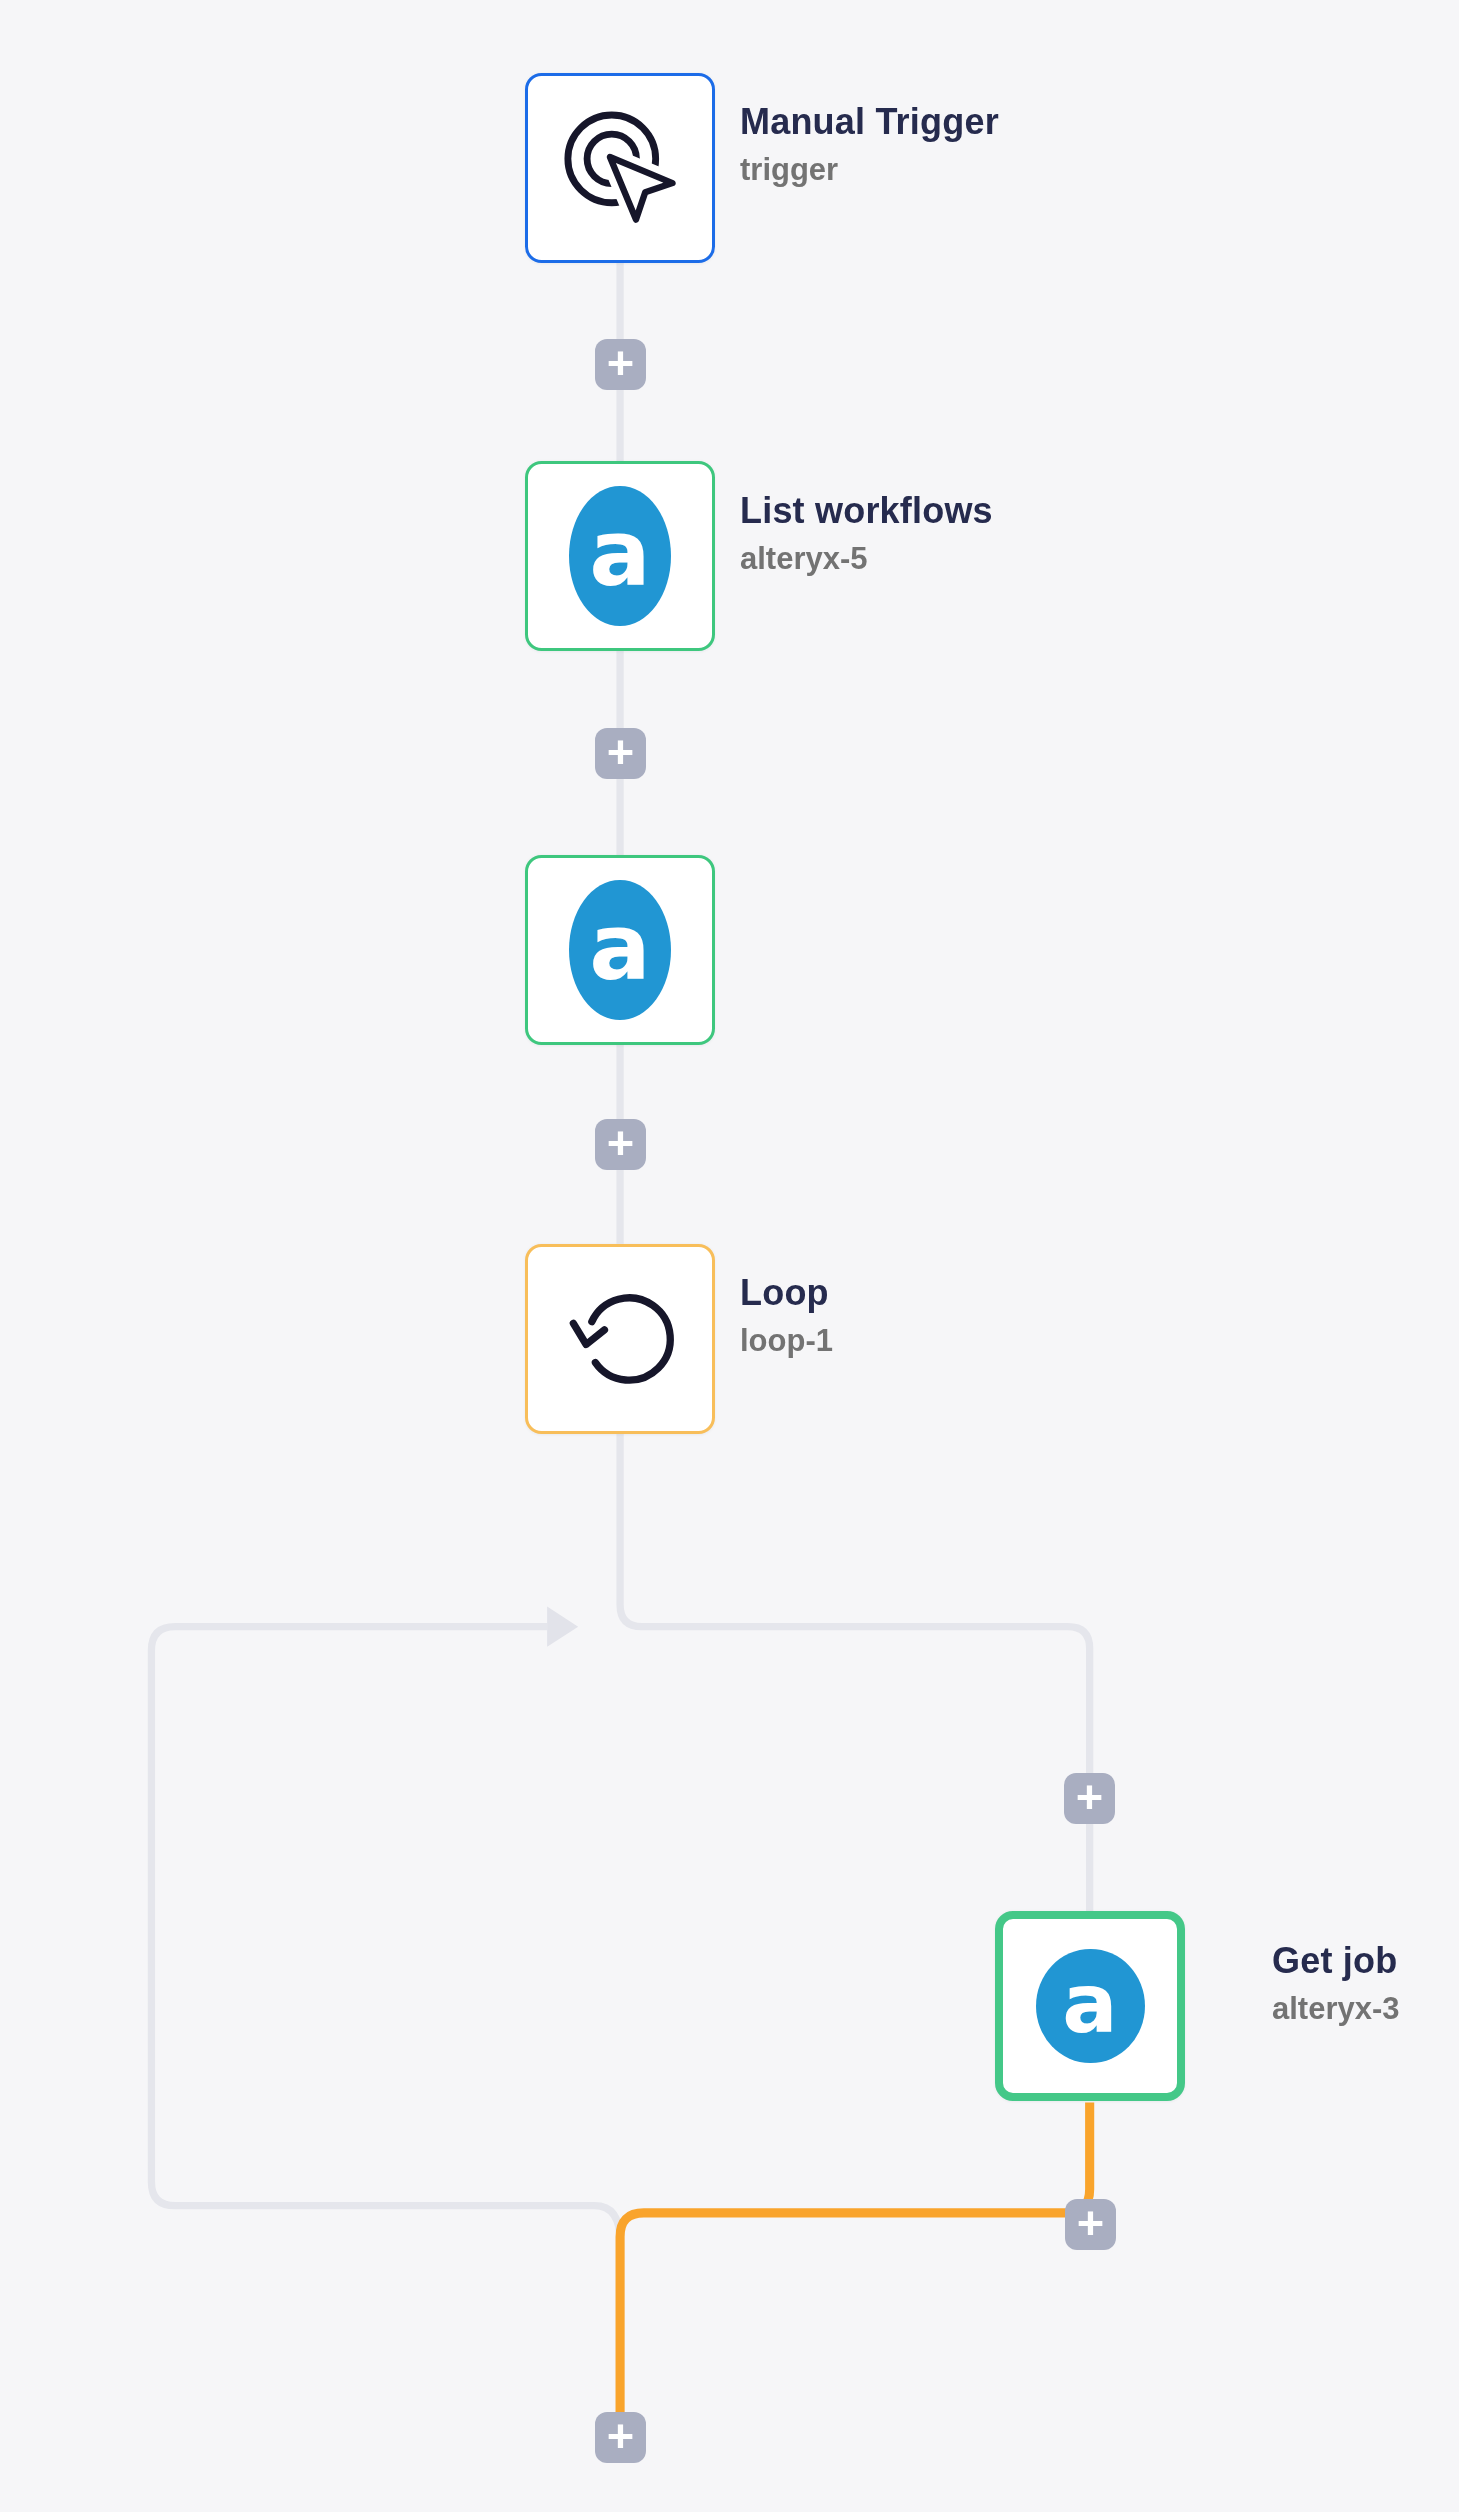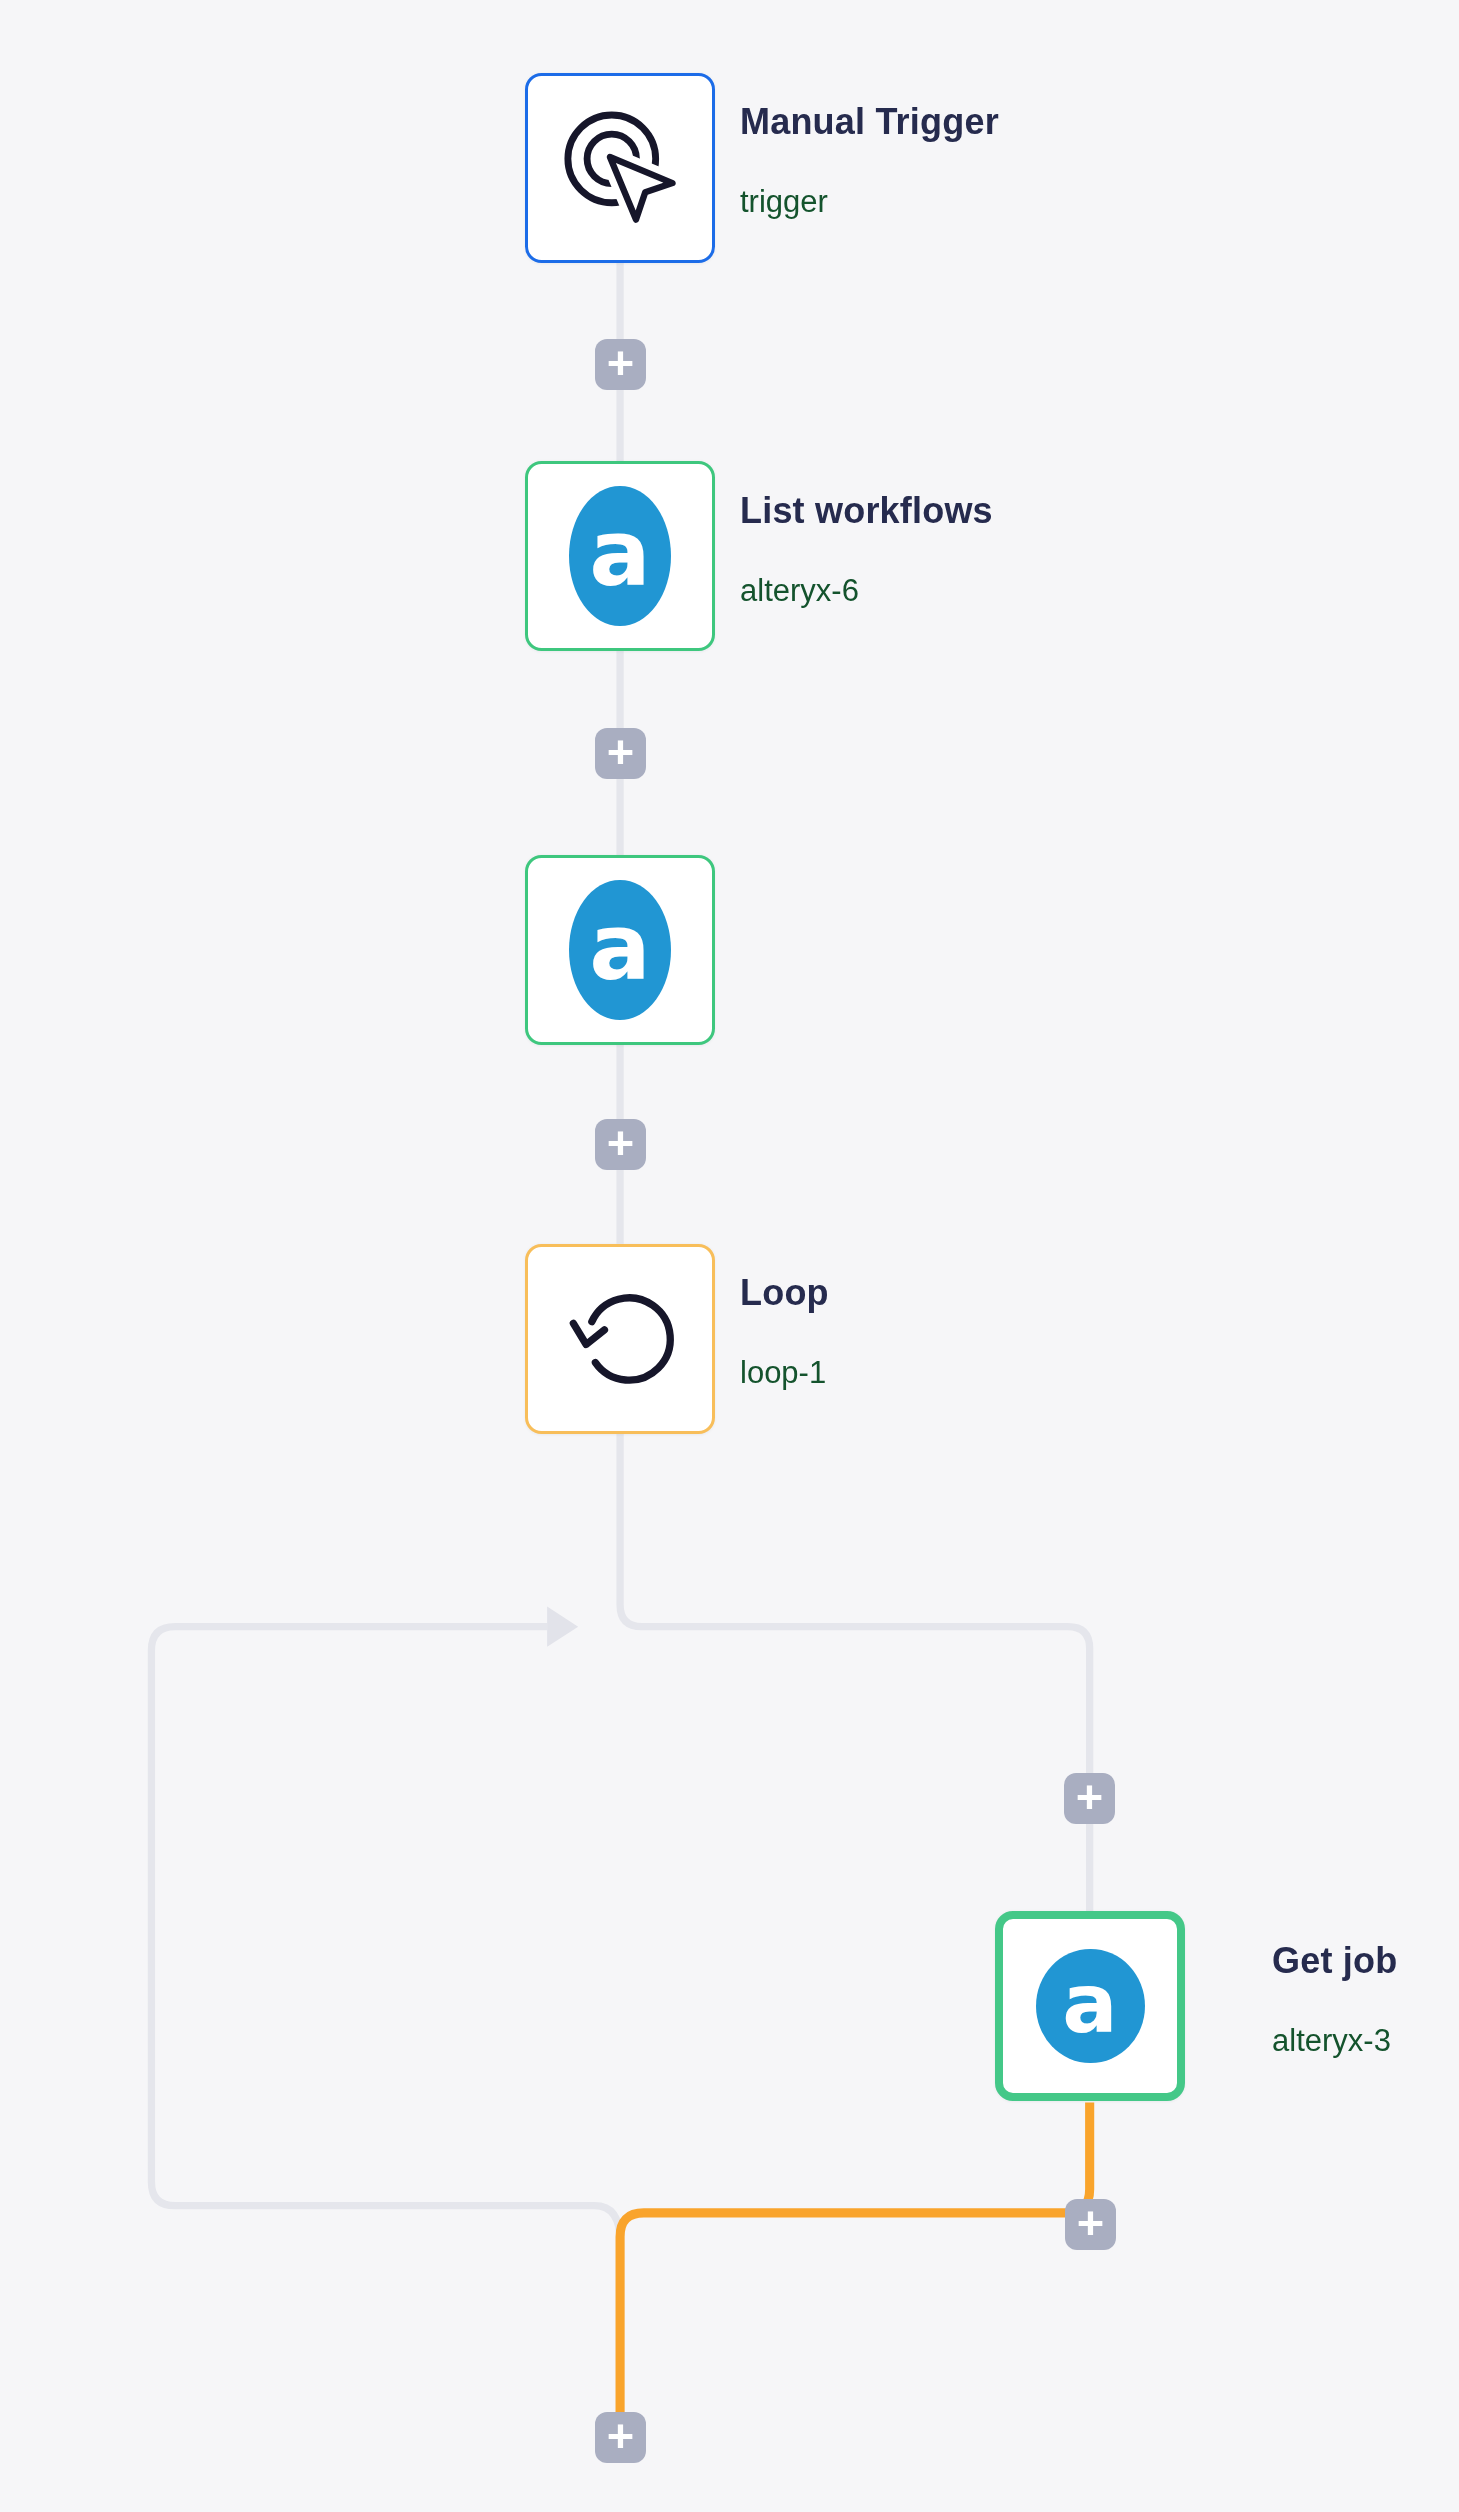--- a/index.html
+++ b/index.html
@@ -29,22 +29,22 @@
   .labels.l-trigger{left:740px;top:100px;}
   .labels.l-a1{left:740px;top:489px;}
   .labels.l-a2{left:740px;top:883px;}
   .labels.l-loop{left:740px;top:1271px;}
   .labels.l-a3{left:1272px;top:1939px;}
   .node-title{
     font-size:36px;font-weight:700;color:#262b4e;
     line-height:44px;letter-spacing:0.2px;white-space:nowrap;
   }
   .node-sub{
-    font-size:31px;font-weight:400;color:#14532d;
-    line-height:36px;margin-top:40px;white-space:nowrap;
+    font-size:31px;font-weight:700;color:#737373;
+    line-height:36px;margin-top:8px;white-space:nowrap;
   }
 
   .alteryx-badge{
     background:#2196d3;color:#ffffff;
     display:flex;align-items:center;justify-content:center;
     font-family:"DejaVu Sans","Liberation Sans",sans-serif;
   }
   .alteryx-badge.oval{width:102px;height:135px;border-radius:50%;font-size:91px;font-weight:700;padding-bottom:5.5px;}
   .alteryx-badge.round{width:109px;height:109px;border-radius:50%;font-size:82px;font-weight:700;padding-bottom:5.5px;}
 
@@ -99,21 +99,21 @@
     <div class="node-sub">trigger</div>
   </div>
 
   <div class="node alteryx1">
     <div class="alteryx-badge oval">
       <span>a</span>
     </div>
   </div>
   <div class="labels l-a1">
     <div class="node-title">List workflows</div>
-    <div class="node-sub">alteryx-6</div>
+    <div class="node-sub">alteryx-5</div>
   </div>
 
   <div class="node alteryx2">
     <div class="alteryx-badge oval">
       <span>a</span>
     </div>
   </div>
 
   <div class="node loop">
     <svg width="128" height="128" viewBox="0 0 140 140">

